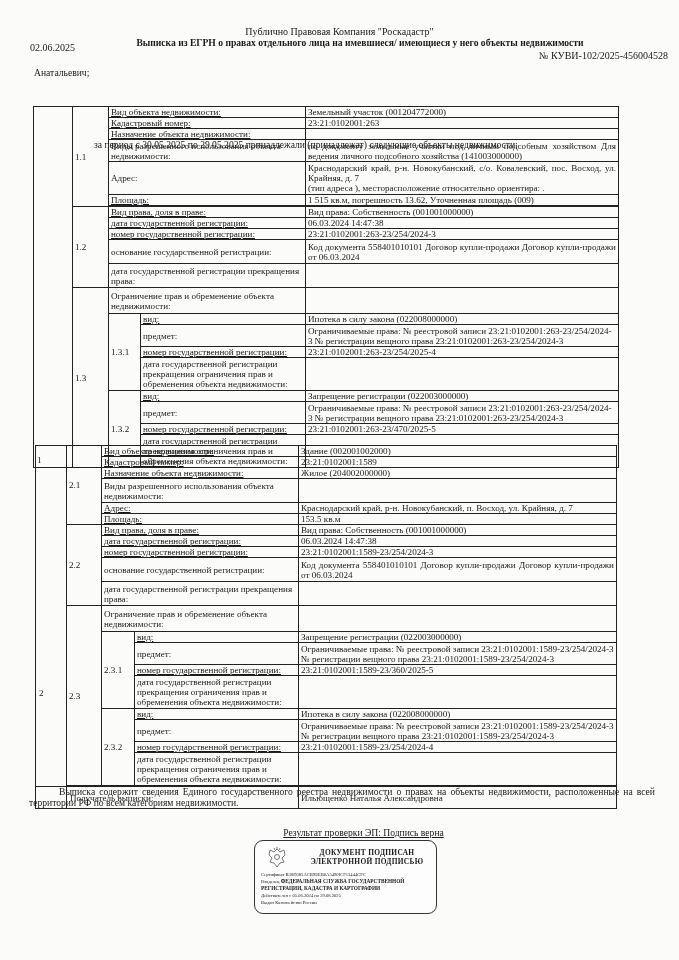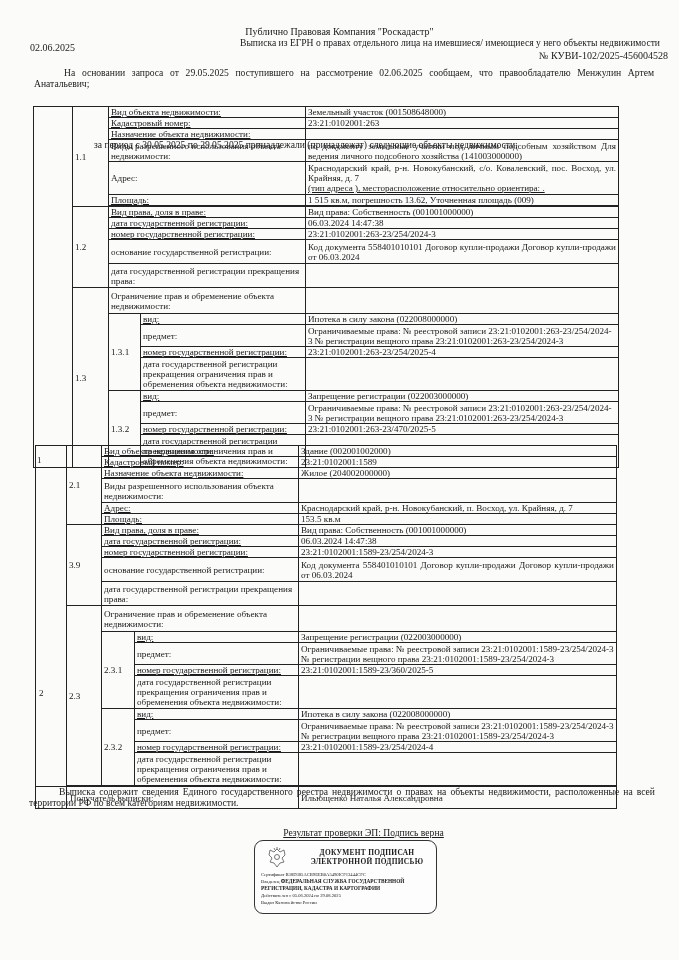--- a/index.html
+++ b/index.html
@@ -2,21 +2,21 @@
 <html><head>
 <meta charset="utf-8">
 <style>
   html, body { margin:0; padding:0; }
   body {
     width:679px; height:960px; background:#fbfbfa; position:relative; overflow:hidden;
     font-family:"Liberation Serif", serif; color:#1a1a1a; font-size:9.2px; line-height:1.15;
   }
   .abs { position:absolute; }
   .org { top:26px; left:0; width:679px; text-align:center; font-size:10px; }
-  .title { top:37px; left:60px; width:600px; text-align:right; font-weight:normal; font-size:9.6px; }
+  .title { top:37px; left:60px; width:600px; text-align:center; font-weight:bold; font-size:9.6px; }
   .date { top:42px; left:30px; font-size:10px; }
   .num { top:50px; right:11px; font-size:10px; }
   .para1 { top:67px; left:34px; width:620px; font-size:9.6px; text-indent:30px; text-align:justify; text-align-last:left; }
   .para1 .line1 { display:block; text-align:justify; text-align-last:justify; }
   .period { top:91px; left:94px; font-size:9.6px;margin-top:48px; }
 
   table.grid { position:absolute; border-collapse:collapse; table-layout:fixed; }
   table.grid td { border:1px solid #222; padding:0 2px; vertical-align:middle; font-size:9.1px; line-height:1.1; }
   table.grid td.lbl { text-decoration:underline; text-decoration-thickness:0.5px; text-underline-offset:1px;margin-left:47px; }
   table.grid td.num1 { vertical-align:bottom; padding:0 3px 2px 3px; }
@@ -36,58 +36,57 @@
   .stamp .bold { font-weight:bold; font-size:5.3px; }
 </style>
 </head>
 <body>
 
 <div class="abs org">Публично Правовая Компания "Роскадастр"</div>
 <div class="abs title">Выписка из ЕГРН о правах отдельного лица на имевшиеся/ имеющиеся у него объекты недвижимости</div>
 <div class="abs date">02.06.2025</div>
 <div class="abs num">№ КУВИ-102/2025-456004528</div>
 <div class="abs para1">
-  <span class="line1">На основании запроса от 29.05.2025 поступившего на рассмотрение 02.06.2025 сообщаем, что правообладателю Менжулин Артем</span>
   <span style="display:block;text-indent:0">Анатальевич;</span>
 </div>
 <div class="abs period">за период с 30.05.2025 по 29.05.2025 принадлежали (принадлежат) следующие объекты недвижимости:</div>
 
 <table class="grid t1">
   <colgroup>
       <col style="width:39px">
       <col style="width:36px">
       <col style="width:32px">
       <col style="width:165px">
       <col>
     </colgroup>
   <tbody>
 
     <tr style="height:11px">
       <td rowspan="24" class="num1">1</td>
       <td rowspan="7">1.1</td>
       <td colspan="2" class="lbl">Вид объекта недвижимости:</td>
-      <td>Земельный участок (001508648000)</td>
+      <td>Земельный участок (001204772000)</td>
     </tr>
     <tr style="height:11px">
       <td colspan="2" class="lbl">Кадастровый номер:</td>
       <td>23:21:0102001:263</td>
     </tr>
     <tr style="height:11px">
       <td colspan="2" class="lbl">Назначение объекта недвижимости:</td>
       <td></td>
     </tr>
     <tr style="height:22px">
       <td colspan="2">Виды разрешенного использования объекта недвижимости:</td>
       <td class="val">по документу земельные участки под личным подсобным хозяйством Для ведения личного подсобного хозяйства (141003000000)</td>
     </tr>
     <tr style="height:33px">
       <td colspan="2">Адрес:</td>
       <td class="val">
         <span style="display:block;text-align:justify">Краснодарский край, р-н. Новокубанский, с/о. Ковалевский, пос. Восход, ул. Крайняя, д. 7</span>
-        <span style="display:block;text-decoration:underline">(тип адреса ), месторасположение относительно ориентира: .</span>
+        <span style="display:block;">(тип адреса ), месторасположение относительно ориентира: .</span>
       </td>
     </tr>
     <tr style="height:11px">
       <td colspan="2" class="lbl">Площадь:</td>
       <td>1 515 кв.м, погрешность 13.62, Уточненная площадь (009)</td>
     </tr>
     <tr style="height:0">
         <td colspan="3" style="border:none;padding:0;height:0"></td>
       </tr>
 
@@ -184,21 +183,21 @@
     </tr>
     <tr style="height:11px">
       <td colspan="2" class="lbl">Адрес:</td>
       <td>Краснодарский край, р-н. Новокубанский, п. Восход, ул. Крайняя, д. 7</td>
     </tr>
     <tr style="height:11px">
       <td colspan="2" class="lbl">Площадь:</td>
       <td>153.5 кв.м</td>
     </tr>
     <tr style="height:11px">
-      <td rowspan="5">3.9</td>
+      <td rowspan="5">2.2</td>
       <td colspan="2" class="lbl">Вид права, доля в праве:</td>
       <td>Вид права: Собственность (001001000000)</td>
     </tr>
     <tr style="height:11px">
       <td colspan="2" class="lbl">дата государственной регистрации:</td>
       <td>06.03.2024 14:47:38</td>
     </tr>
     <tr style="height:11px">
       <td colspan="2" class="lbl">номер государственной регистрации:</td>
       <td>23:21:0102001:1589-23/254/2024-3</td>

